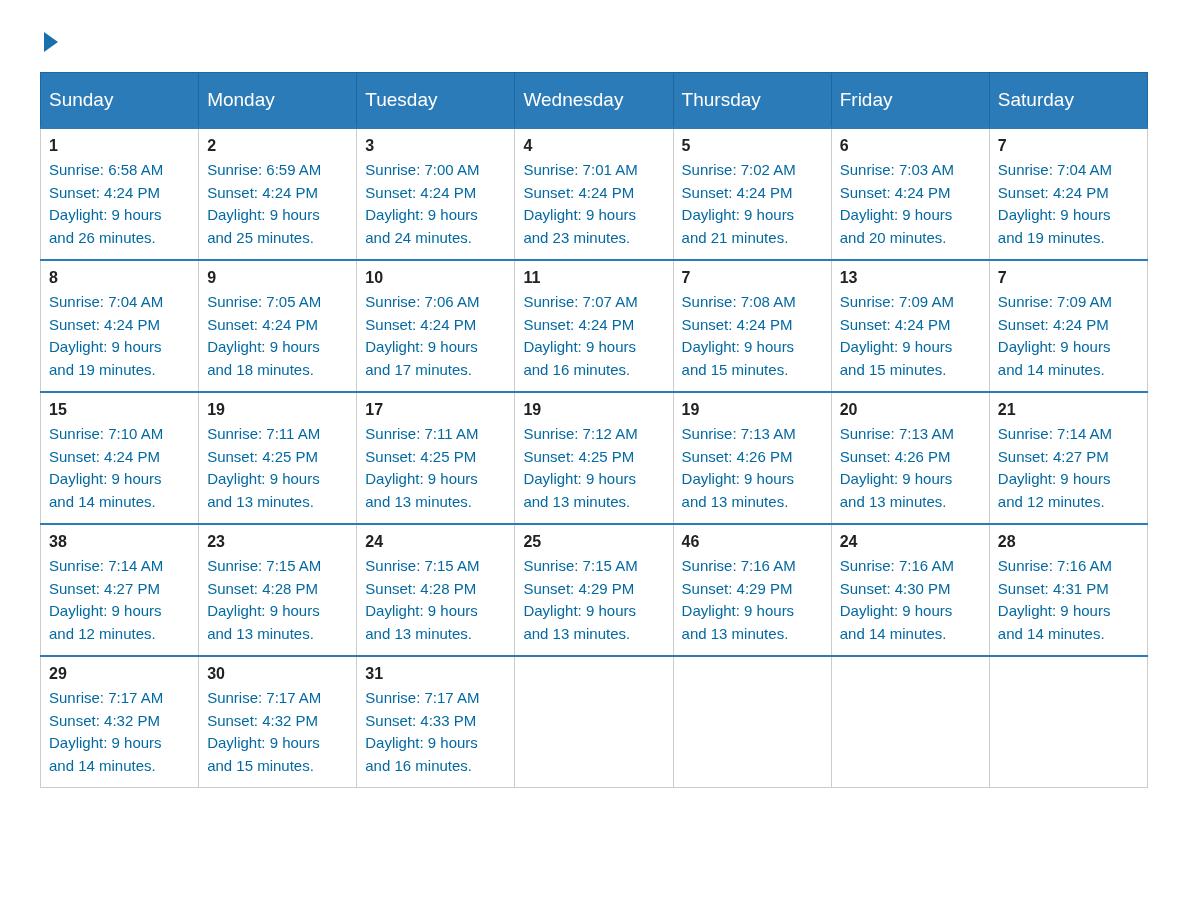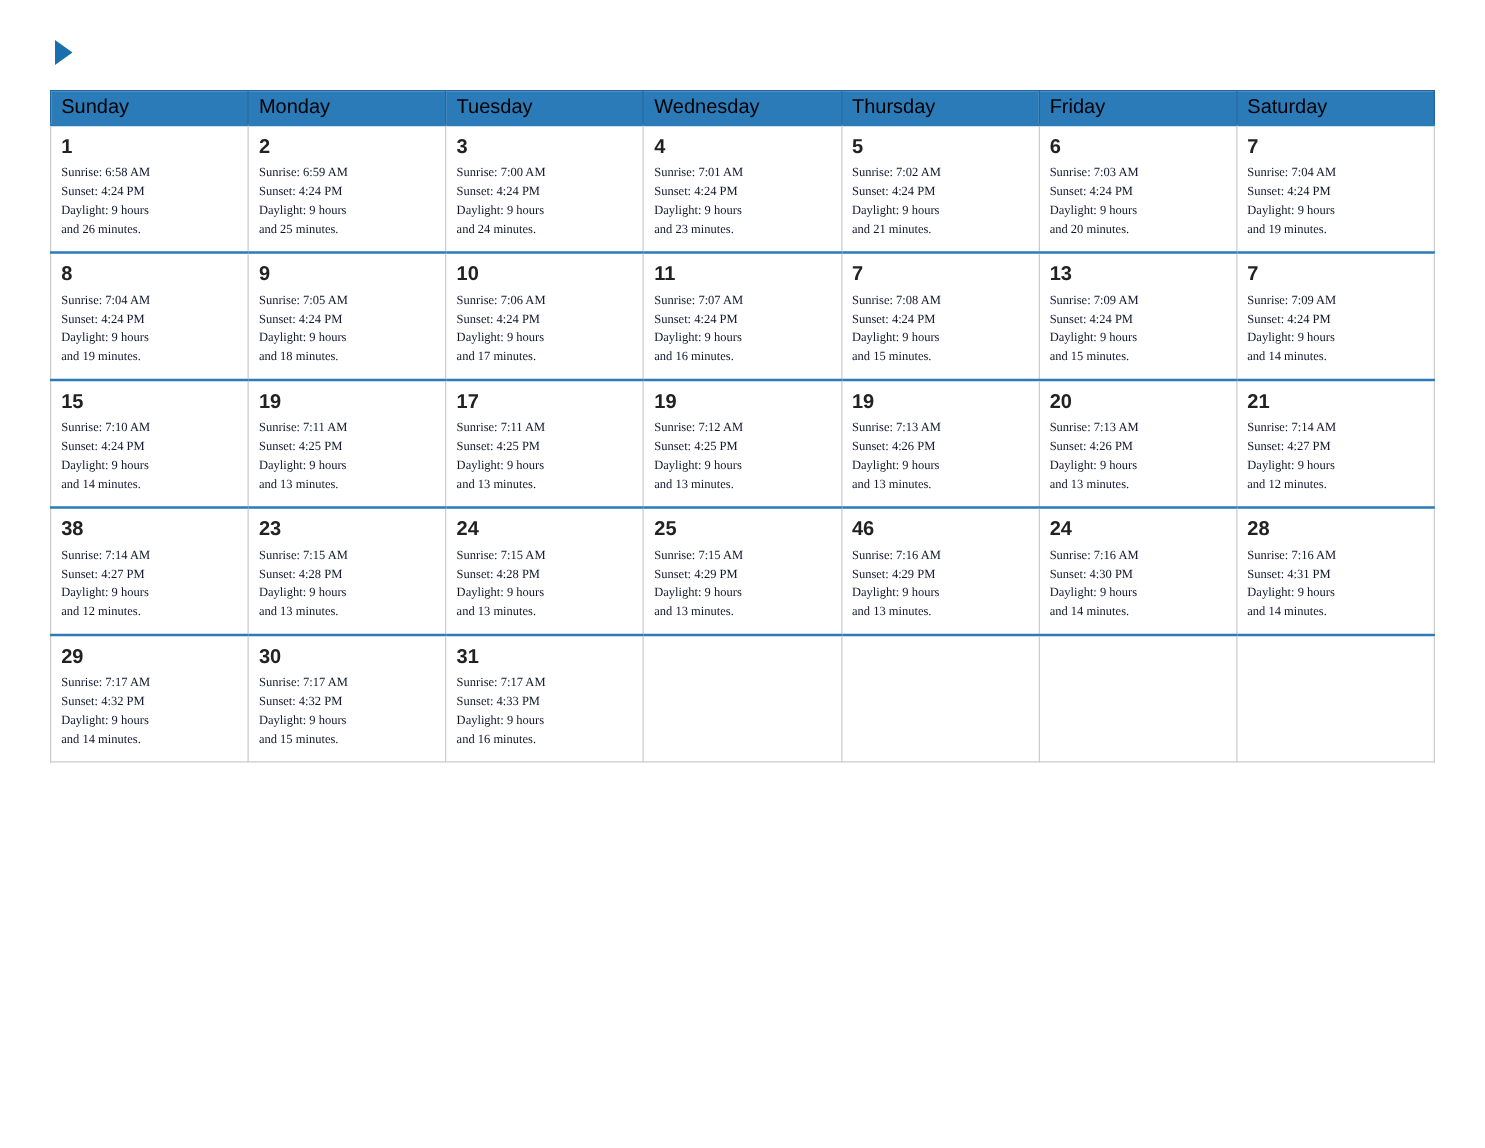--- a/index.html
+++ b/index.html
@@ -60,48 +60,47 @@
       color: #444;
       margin-top: 4px;
     }
     .calendar {
       width: 100%;
       border-collapse: collapse;
       border: 1px solid #aaa;
     }
     .calendar th {
       background-color: #2b7bb9;
-      color: #000000;
-      font-size: 16px;
+      color: #ffffff;
+      font-size: 19px;
       font-weight: normal;
-      padding: 4px 8px;
+      padding: 16px 8px;
       text-align: left;
       border: 1px solid #2266a0;
     }
     .calendar td {
       vertical-align: top;
       padding: 8px 8px 10px 8px;
       border: 1px solid #ccc;
       font-size: 13px;
       color: #333;
       width: 14.28%;
       min-height: 100px;
     }
     .day-num {
       font-size: 16px;
       font-weight: bold;
       color: #222;
       display: block;
       margin-bottom: 4px;
     }
     .day-info {
-      font-size: 10px;
+      font-size: 15px;
       line-height: 1.5;
-      color: #0f172a;
-      font-family: Liberation Serif, serif;
+      color: #0369a1;
     }
     .empty-cell {
       background: #fff;
     }
     tr.week-row td {
       border-top: 2px solid #2b7bb9;
     }
   </style>
 </head>
 <body>

